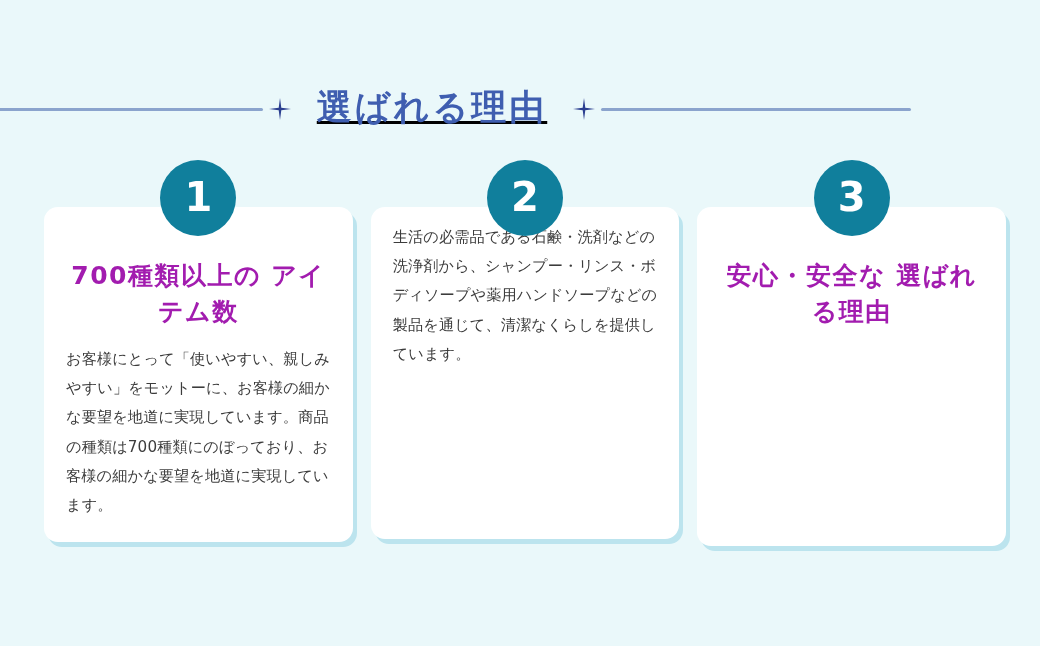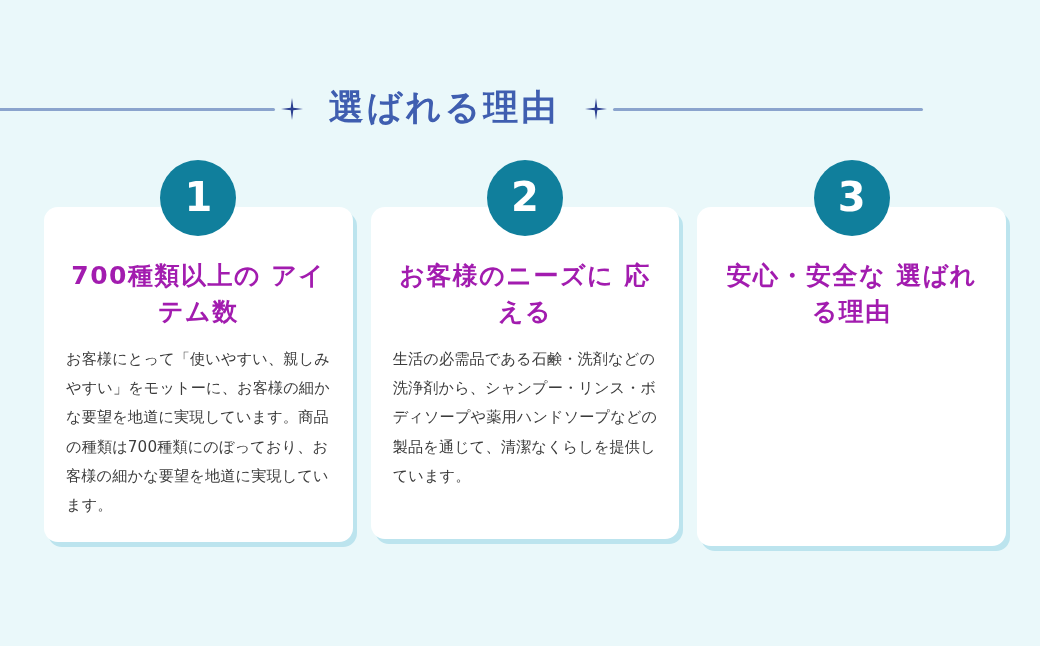--- a/index.html
+++ b/index.html
@@ -12,26 +12,27 @@
     background: #eaf8fa;
     font-family: "DejaVu Sans", "Liberation Sans", sans-serif;
     overflow: hidden;
     position: relative;
   }
 
   
   .heading-row {
     position: absolute;
     top: 78px;
-    left: 16px;
+    left: 4px;
     width: 856px;
     height: 62px;
     display: flex;
     align-items: center;
     justify-content: center;
+    text-decoration: underline;
   }
   .rule {
     height: 3px;
     background: #8ba4cd;
     border-radius: 2px;
     flex: 0 0 auto;
   }
   .rule-left  { width: 310px; margin-right: 6px; }
   .rule-right { width: 310px; margin-left: 6px; }
 
@@ -144,22 +145,20 @@
 
   <div class="card card-1">
     <div class="badge">1</div>
     <div class="card-title">700種類以上の
 アイテム数</div>
     <p class="card-body">お客様にとって「使いやすい、親しみやすい」をモットーに、お客様の細かな要望を地道に実現しています。商品の種類は700種類にのぼっており、お客様の細かな要望を地道に実現しています。</p>
   </div>
 
   <div class="card card-2">
     <div class="badge">2</div>
-    <div class="card-title">お客様のニーズに
-応える</div>
     <p class="card-body">生活の必需品である石鹸・洗剤などの洗浄剤から、シャンプー・リンス・ボディソープや薬用ハンドソープなどの製品を通じて、清潔なくらしを提供しています。</p>
   </div>
 
   <div class="card card-3">
     <div class="badge">3</div>
     <div class="card-title">安心・安全な
 選ばれる理由</div>
   </div>
 
 </div>

